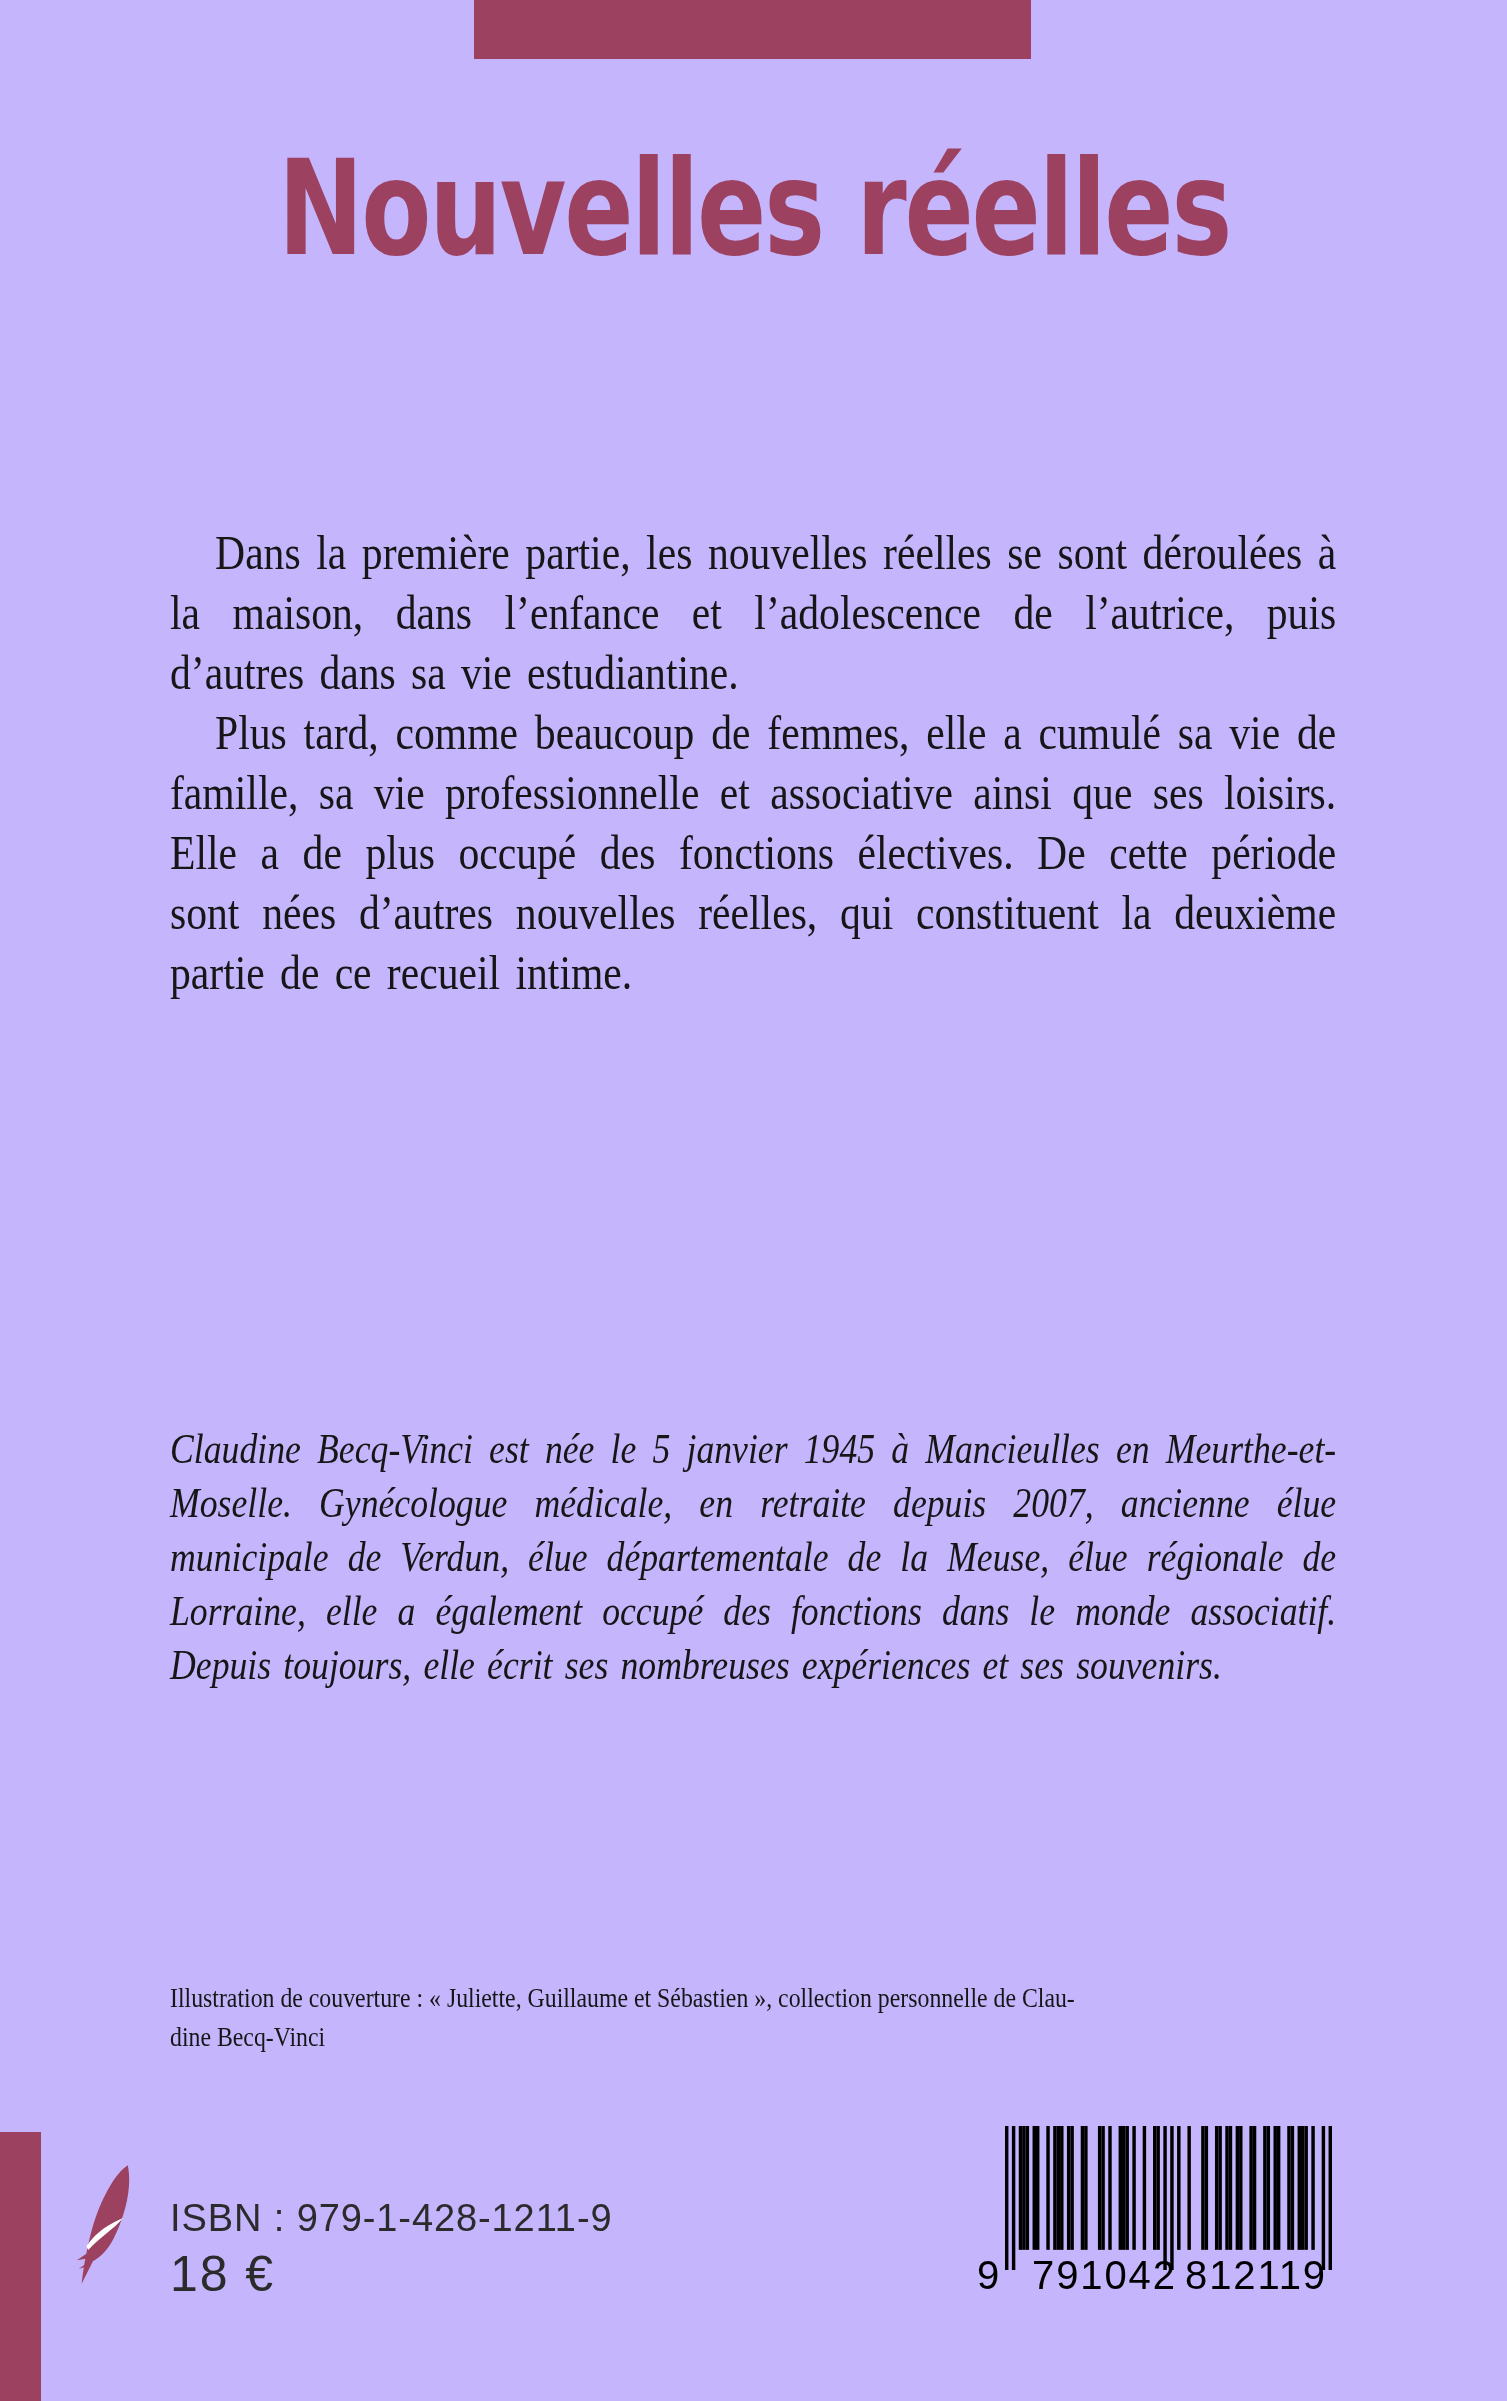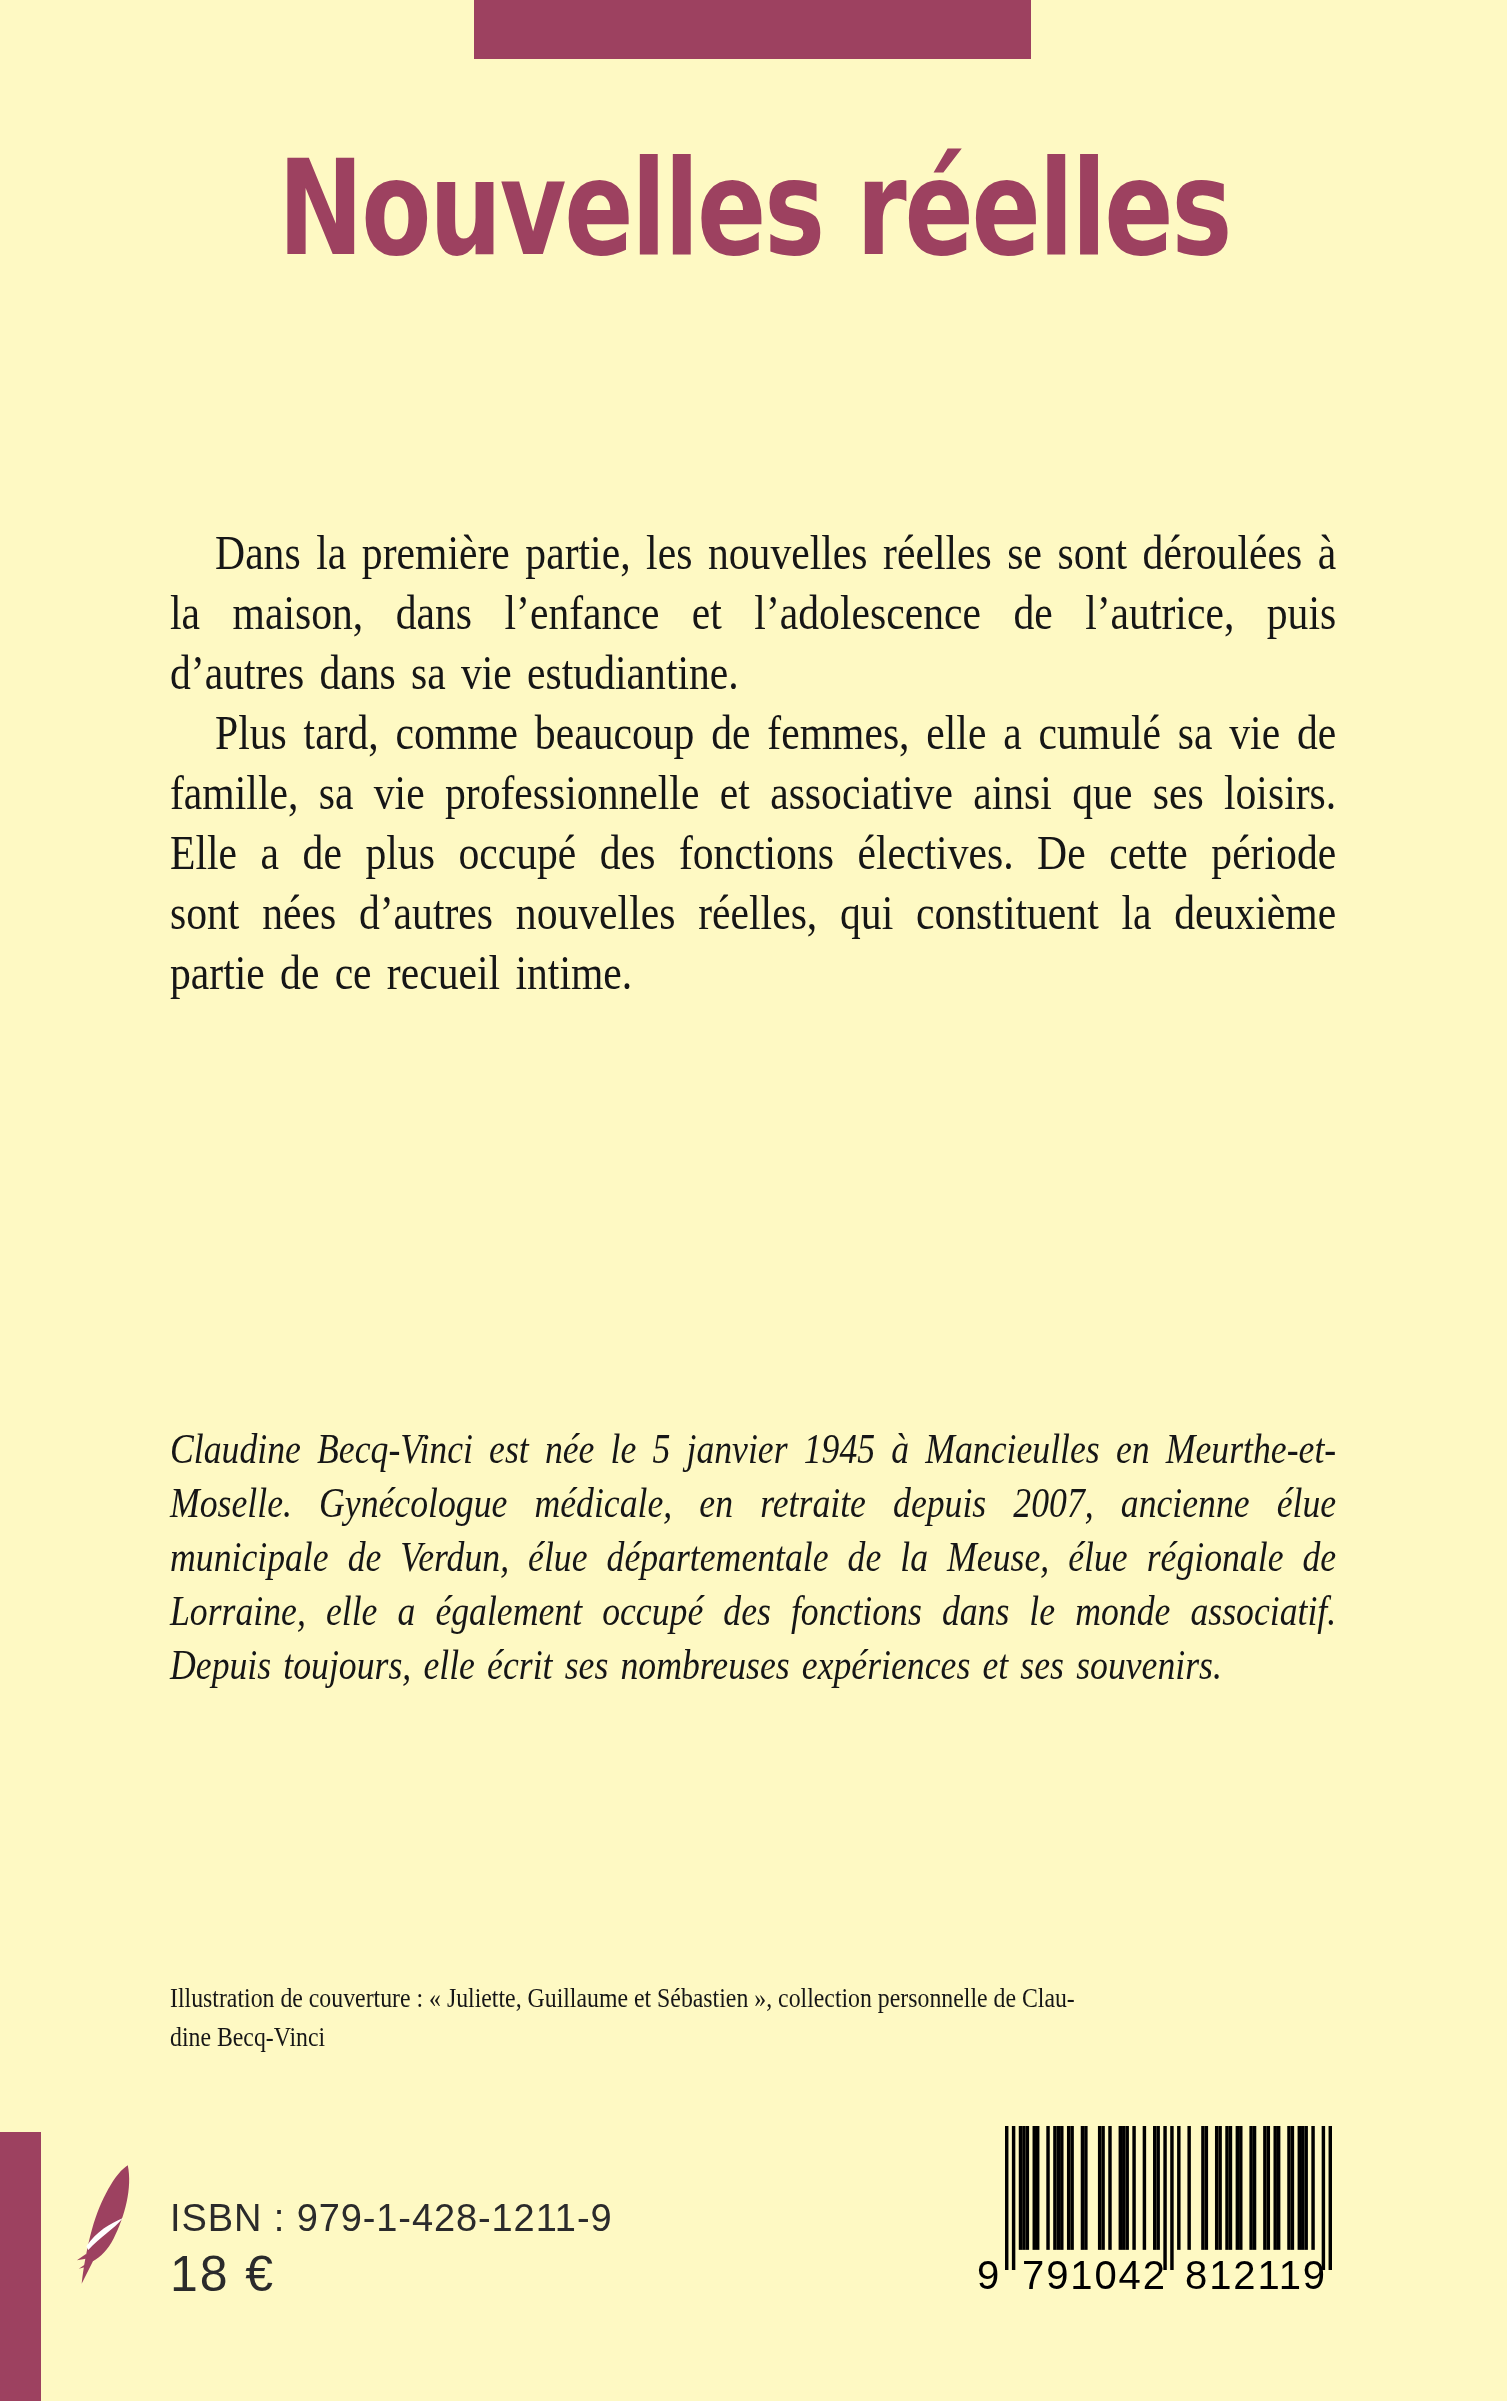--- a/index.html
+++ b/index.html
@@ -1,21 +1,21 @@
 <!DOCTYPE html>
 <html lang="fr" style="--accent: #9d4160;font-size:15px"><head>
 <meta charset="utf-8">
 <style>
   html, body { margin: 0; padding: 0; background: #e8e8e8; }
   .page {
     position: relative;
     width: 1508px;
     height: 2402px;
     margin: 0 auto;
-    background: #fef9c3;
+    background: #c4b5fd;
     overflow: hidden;
     font-family: "Liberation Serif", serif;
     color: #161616;
   }
 
   
   .top-bar {
     position: absolute;
     left: 474px; top: 0;
     width: 557px; height: 59px;
@@ -119,21 +119,21 @@
     width: 327px; height: 144px;
   }
   .barcode .digit {
     position: absolute;
     top: 127px;
     font-family: "Liberation Sans", sans-serif;
     font-size: 40px;
     color: #000;
   }
   .barcode .d-first { left: 0; }
-  .barcode .d-g1 { left: 45px;  width: 144px; text-align: center; letter-spacing: 1.9px; }
+  .barcode .d-g1 { left: 55px;  width: 144px; text-align: center; letter-spacing: 1.9px; }
   .barcode .d-g2 { left: 206px; width: 144px; text-align: right; letter-spacing: 1.9px; }
 </style>
 </head>
 <body>
 
 <div class="page">
 
   <div class="top-bar"></div>
 
   <h1 class="title">Nouvelles réelles</h1>

